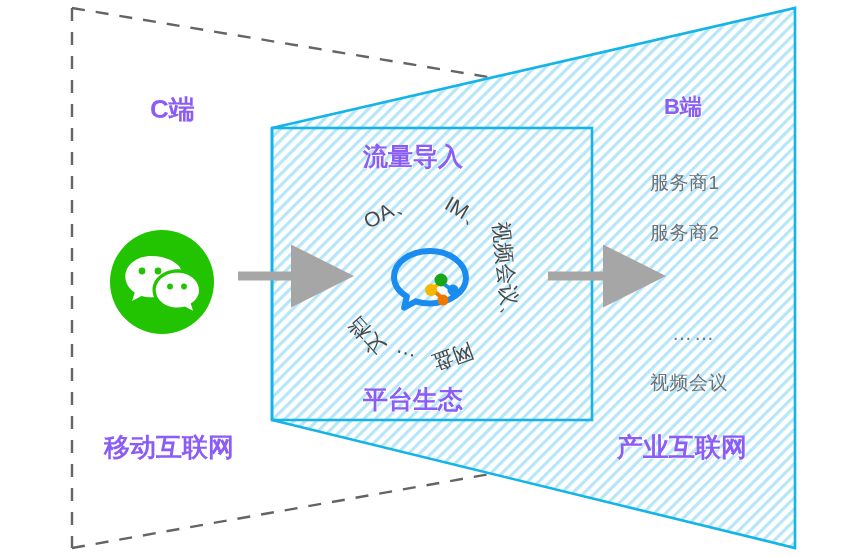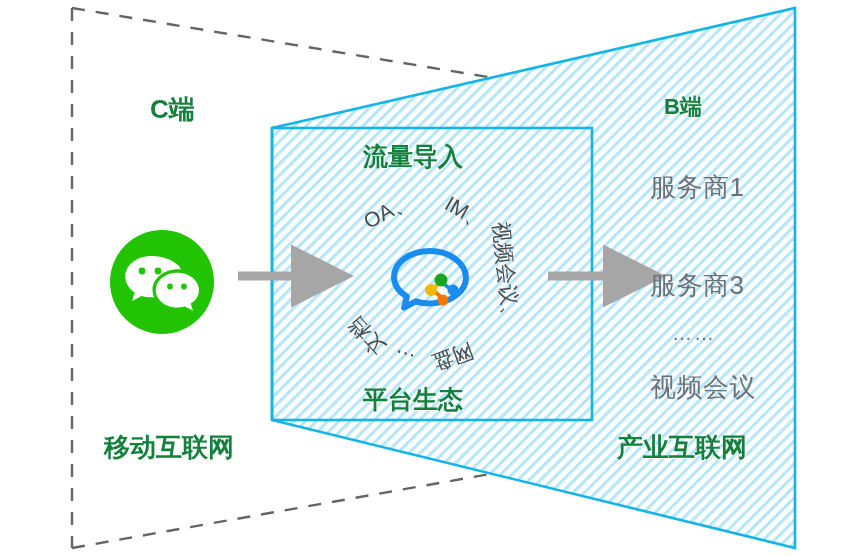--- a/index.html
+++ b/index.html
@@ -6,33 +6,33 @@
   body{
     width:864px;height:556px;position:relative;overflow:hidden;
     font-family:"Liberation Sans","DejaVu Sans",sans-serif;
   }
   #stage{position:absolute;inset:0;width:864px;height:556px;}
   svg.layer{position:absolute;left:0;top:0;width:864px;height:556px;}
 
   .lbl{position:absolute;white-space:nowrap;}
 
   .hdr-bold{
-    font-weight:bold;color:#15803d;
+    font-weight:bold;color:#8b5cf6;
     text-shadow:1px 1px 0 rgba(255,255,255,.85);
   }
 
   #label-c-duan{left:150px;top:92px;font-size:26px;}
   #label-b-duan{left:664px;top:92px;font-size:22px;}
   #label-traffic{left:363px;top:140px;font-size:25px;}
   #label-platform{left:363px;top:383px;font-size:25px;}
   #label-mobile-net{left:104px;top:430px;font-size:26px;}
   #label-industry-net{left:617px;top:430px;font-size:26px;}
 
   .provider{
-    position:absolute;left:650px;font-size:26px;color:#6b7177;
+    position:absolute;left:650px;font-size:19px;color:#6b7177;
     letter-spacing:.5px;white-space:nowrap;
   }
   .p0{top:170px}.p1{top:220px}.p2{top:268px}
   .pdots{top:322px;left:672px;font-size:20px;letter-spacing:2px;}
   .p4{top:370px}
 
   
   #wechat-icon{
     position:absolute;left:110px;top:230px;width:104px;height:104px;
     border-radius:50%;background:#22c402;
@@ -136,17 +136,17 @@
 
   <div class="lbl hdr-bold" id="label-platform">平台生态</div>
 
   <div class="lbl hdr-bold" id="label-traffic">流量导入</div>
 
   <div class="lbl hdr-bold" id="label-industry-net">产业互联网</div>
 
   <div class="lbl hdr-bold" id="label-mobile-net">移动互联网</div>
 
   <div class="provider p0">服务商1</div>
-  <div class="provider p2">服务商3</div>
+  <div class="provider p1">服务商2</div>
   <div class="provider pdots">……</div>
   <div class="provider p4">视频会议</div>
 
 </div>
 
 </body></html>

